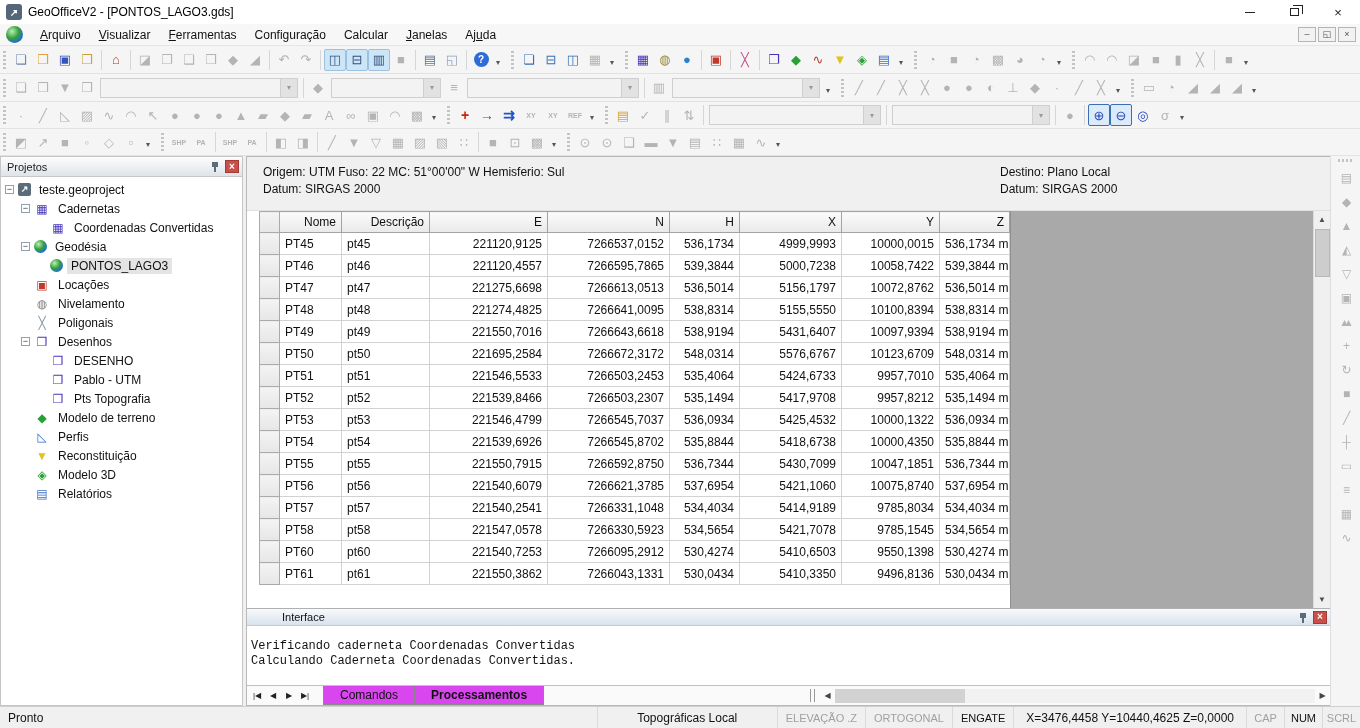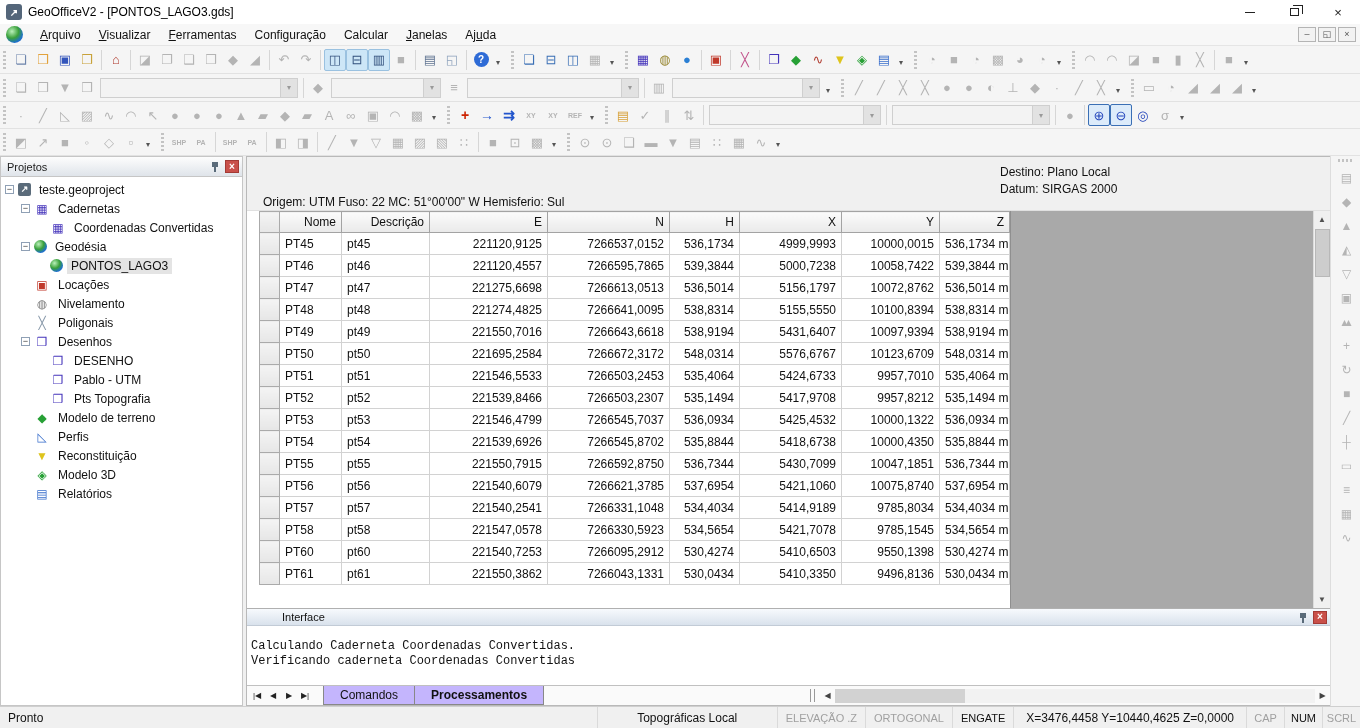--- a/index.html
+++ b/index.html
@@ -74,21 +74,21 @@
   .tree-ico.globe-ico{width:13px;height:13px;border-radius:50%;
     background:radial-gradient(circle at 35% 32%,#b9f0b9,#3aa03a 42%,#1d6fd1 72%,#0d3f8a);}
   .tree-label{padding:1px 4px;white-space:nowrap;}
   .tree-row.selected .tree-label{background:#e4e4e4;}
 
   .splitter{width:3px;background:#f0f0f0;}
 
   
   .doc-col{flex:1;display:flex;flex-direction:column;background:#ffffff;border:1px solid #b9b9b9;border-right:none;min-width:0;}
   .doc-info{height:54px;background:#f0f0f0;display:flex;padding:7px 0 0 16px;border-bottom:1px solid #e0e0e0;}
-  .doc-info .info-left{flex:1;line-height:17px;margin-top:30px;}
+  .doc-info .info-left{flex:1;line-height:17px;}
   .doc-info .info-right{width:330px;line-height:17px;}
 
   .grid-wrap{flex:1;display:flex;overflow:hidden;background:#fff;padding-left:12px;position:relative;}
   table.grid{border-collapse:collapse;table-layout:fixed;width:750px;align-self:flex-start;flex:none;}
   .grid th{height:21px;background:linear-gradient(#fbfbfb,#e9e9e9);border:1px solid #a3a3a3;
            font-weight:normal;text-align:right;padding:0 5px;font-size:12px;overflow:hidden;}
   .grid td{height:22px;border:1px solid #d2d2d2;padding:0 5px;font-size:12px;white-space:nowrap;overflow:hidden;background:#fff;}
   .grid td.rh,.grid th.rh{background:linear-gradient(#f4f4f4,#e6e6e6);border:1px solid #aaaaaa;width:20px;padding:0;}
   .grid col.c-nome{width:62px;} .grid col.c-desc{width:88px;} .grid col.c-e{width:118px;}
   .grid col.c-n{width:122px;} .grid col.c-h{width:70px;} .grid col.c-x{width:102px;}
@@ -107,21 +107,21 @@
   .if-header .ph-title{flex:1;margin-left:30px;}
   .log{flex:1;background:#fff;font-family:"Liberation Mono","DejaVu Sans Mono",monospace;
        font-size:12px;line-height:15px;padding:13px 4px 0 4px;overflow:hidden;}
 
   
   .tabstrip{height:20px;background:#fafafa;border-top:1px solid #c0c0c0;display:flex;align-items:center;padding-left:2px;}
   .tabnav{display:flex;}
   .tabnav span{width:16px;text-align:center;font-size:8px;color:#222;cursor:default;}
   .tabs{display:flex;margin-left:10px;height:100%;}
   .tab{padding:0 16px;height:100%;line-height:19px;border:1px solid #888;border-top:none;margin-right:-1px;
-       background:#c4b5fd;font-size:12px;cursor:default;}
+       background:#d946ef;font-size:12px;cursor:default;}
   .tab.active{font-weight:bold;z-index:2;}
   .hscroll{margin-left:auto;display:flex;align-items:center;height:100%;width:525px;}
   .hsplit{width:5px;height:13px;border-left:1px solid #999;border-right:1px solid #999;margin:0 5px;}
   .hs-arrow{width:15px;text-align:center;font-size:8px;color:#444;}
   .hs-thumb{width:130px;height:14px;background:#d2d2d2;}
   .hs-track{flex:1;height:14px;background:#f2f2f2;}
 
   
   .right-toolbar{width:30px;background:#f5f5f5;border-left:1px solid #dddddd;display:flex;flex-direction:column;
                  align-items:center;padding-top:3px;}
@@ -755,22 +755,22 @@
         </div>
       </div>
 
       <div class="interface-panel">
         <div class="if-header">
           <span class="ph-title">Interface</span>
           <span class="pin-icon"></span>
           <span class="close-red">×</span>
         </div>
         <div class="log">
+            <div class="log-line">Verificando caderneta Coordenadas Convertidas</div>
             <div class="log-line">Calculando Caderneta Coordenadas Convertidas.</div>
-            <div class="log-line">Verificando caderneta Coordenadas Convertidas</div>
           </div>
       </div>
 
       <div class="tabstrip">
         <div class="tabnav">
           <span>|◀</span>
           <span>◀</span>
           <span>▶</span>
           <span>▶|</span>
         </div>

